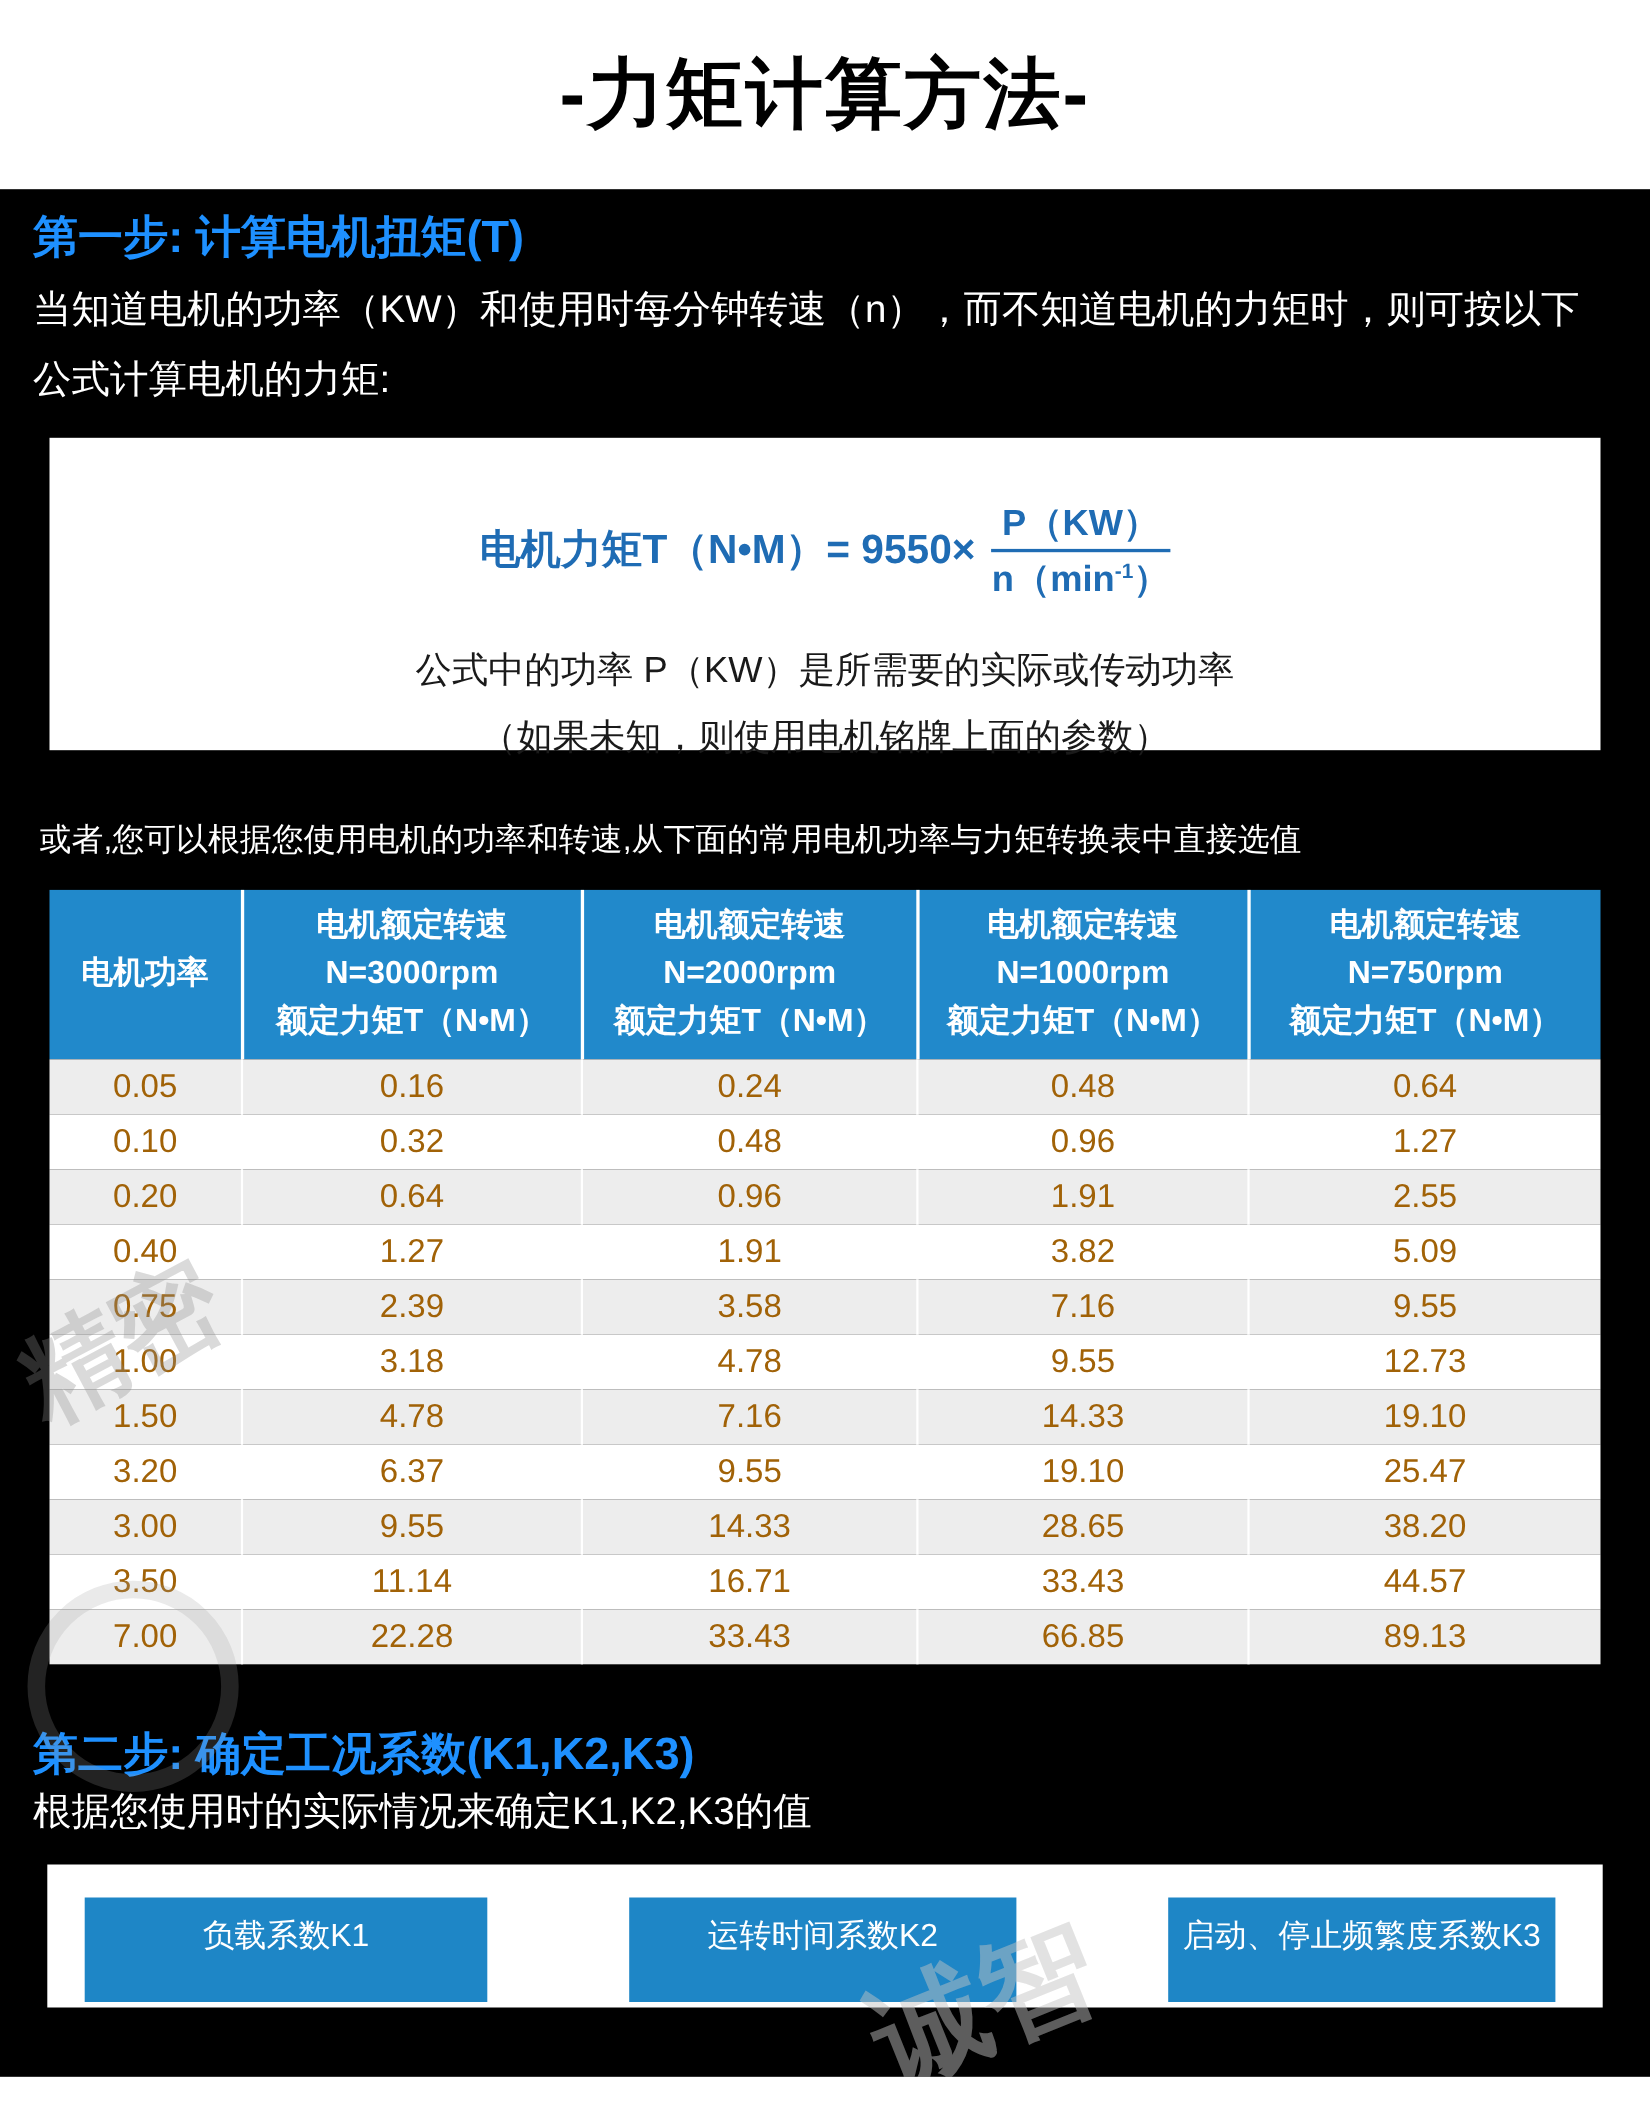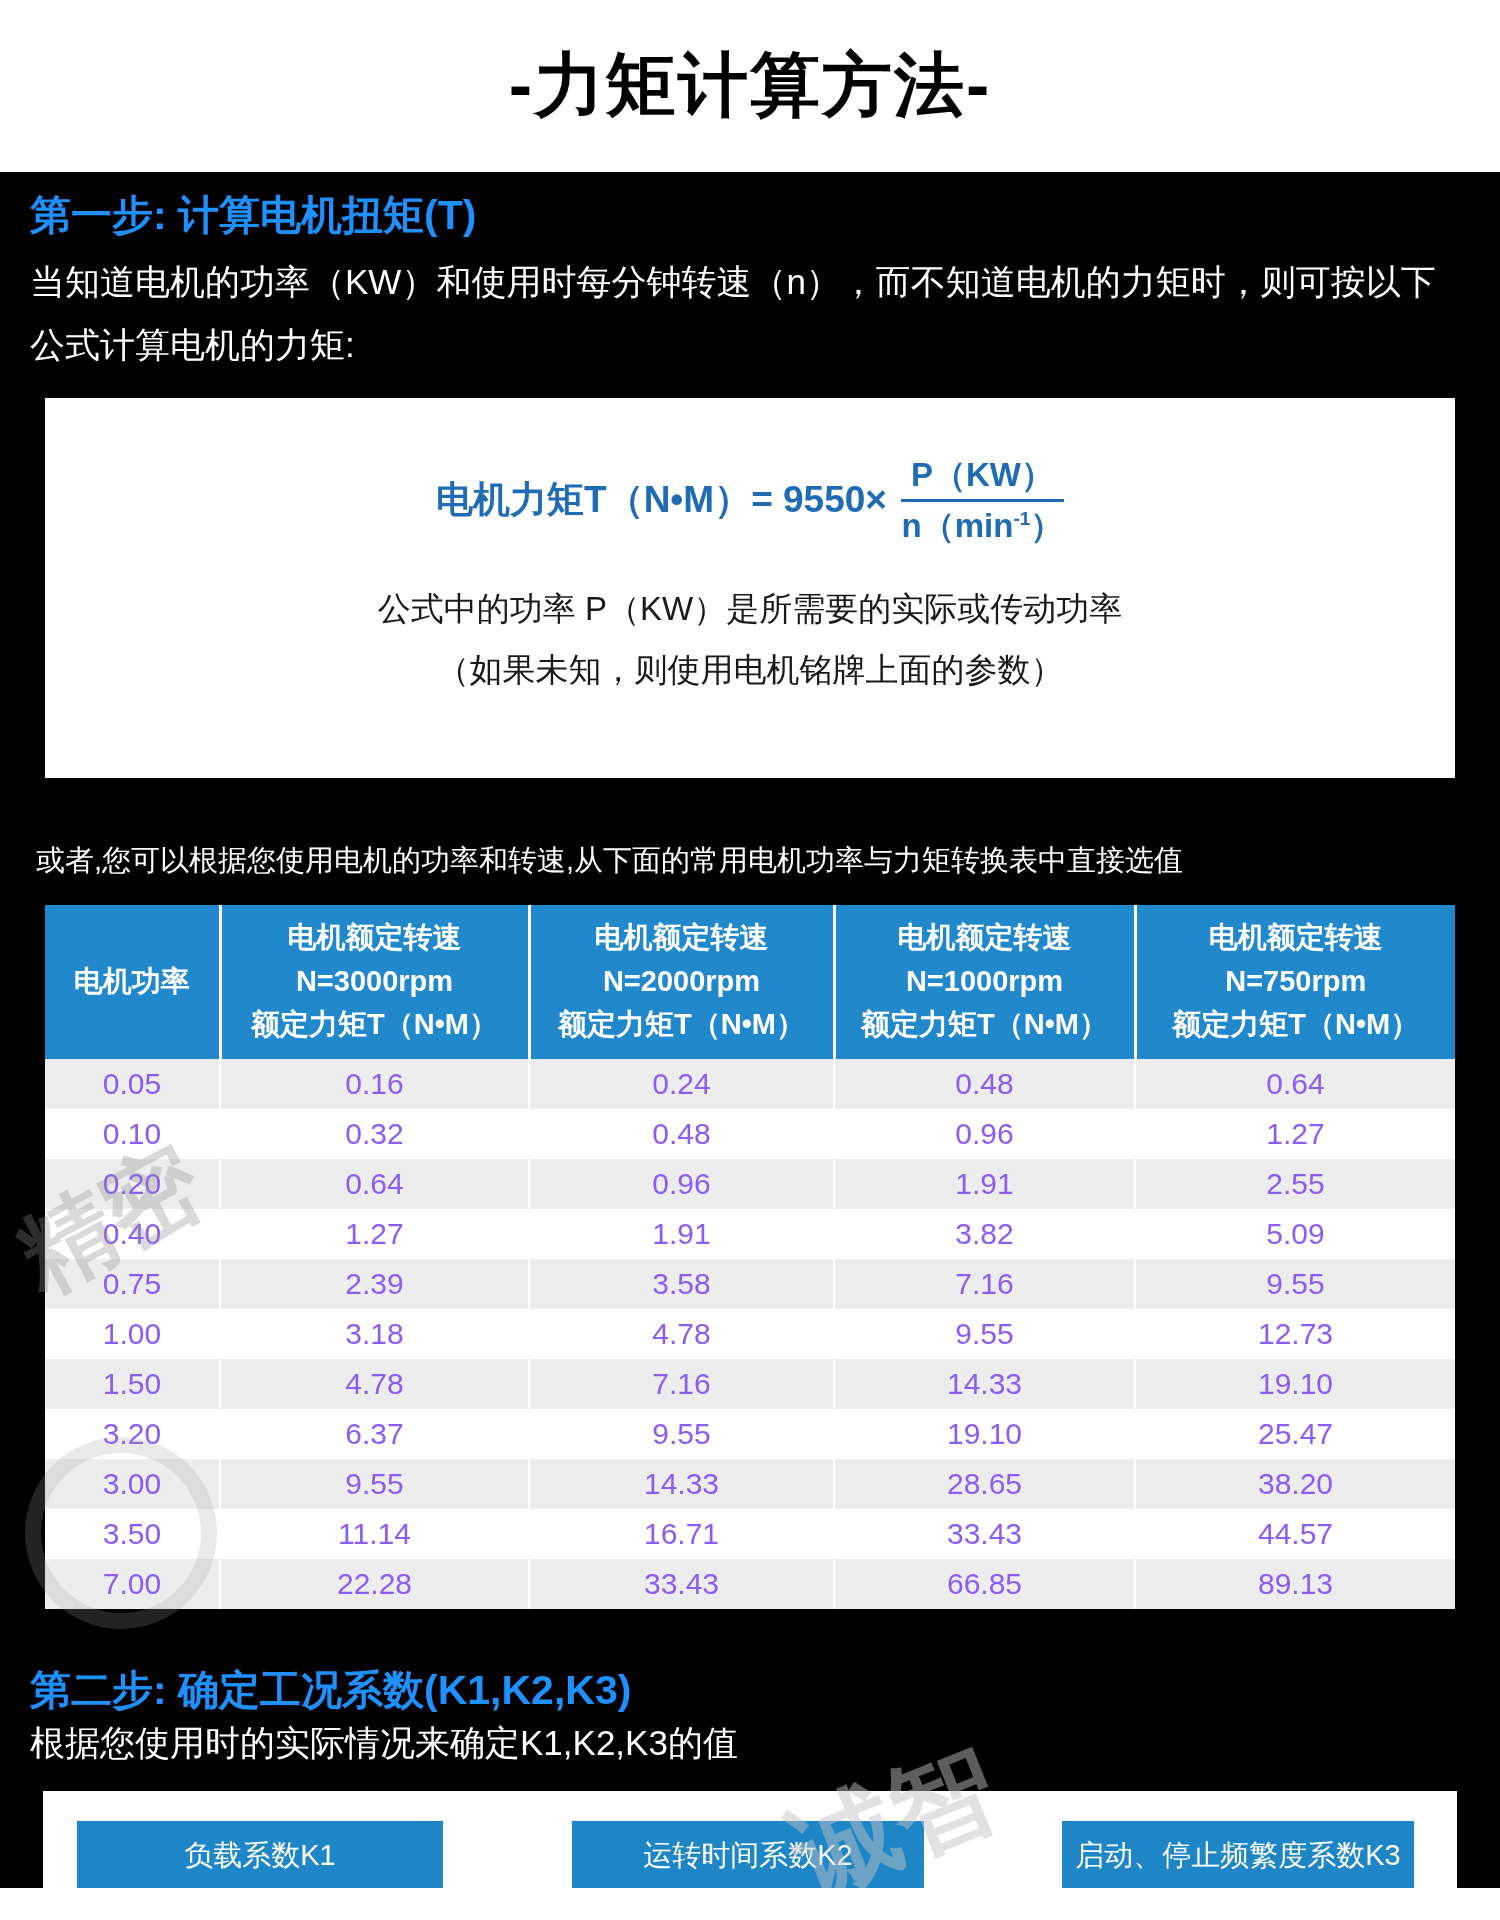--- a/index.html
+++ b/index.html
@@ -44,21 +44,21 @@
   .intro {
     margin: 10px 0 0 0;
     color: #ffffff;
     font-size: 35px;
     line-height: 1.8;
   }
 
   
   .formula-card {
     margin: 22px 15px 0 15px;
-    height: 380px;
+    height: 284px;
     background: #ffffff;
     text-align: center;
     box-sizing: border-box;
   }
   .formula-row {
     display: flex; justify-content: center; align-items: center;
     padding-top: 58px;
     color: #1f6cb4;
     font-weight: bold;
     font-size: 37px;
@@ -105,21 +105,21 @@
     height: 146px;
     vertical-align: middle;
     line-height: 1.5;
     border-left: 3px solid #ffffff;
     padding: 4px;
   }
   table.torque thead th:first-child { border-left: none; }
   table.torque tbody td {
     height: 50px;
     font-size: 30px;
-    color: #8b5cf6;
+    color: #a16207;
     text-align: center;
     vertical-align: middle;
     border-left: 2px solid #ffffff;
     padding: 0;
   }
   table.torque tbody td:first-child { border-left: none; }
   table.torque tbody tr:nth-child(odd)  { background: #ededed; }
   table.torque tbody tr:nth-child(even) { background: #ffffff; }
 
   

